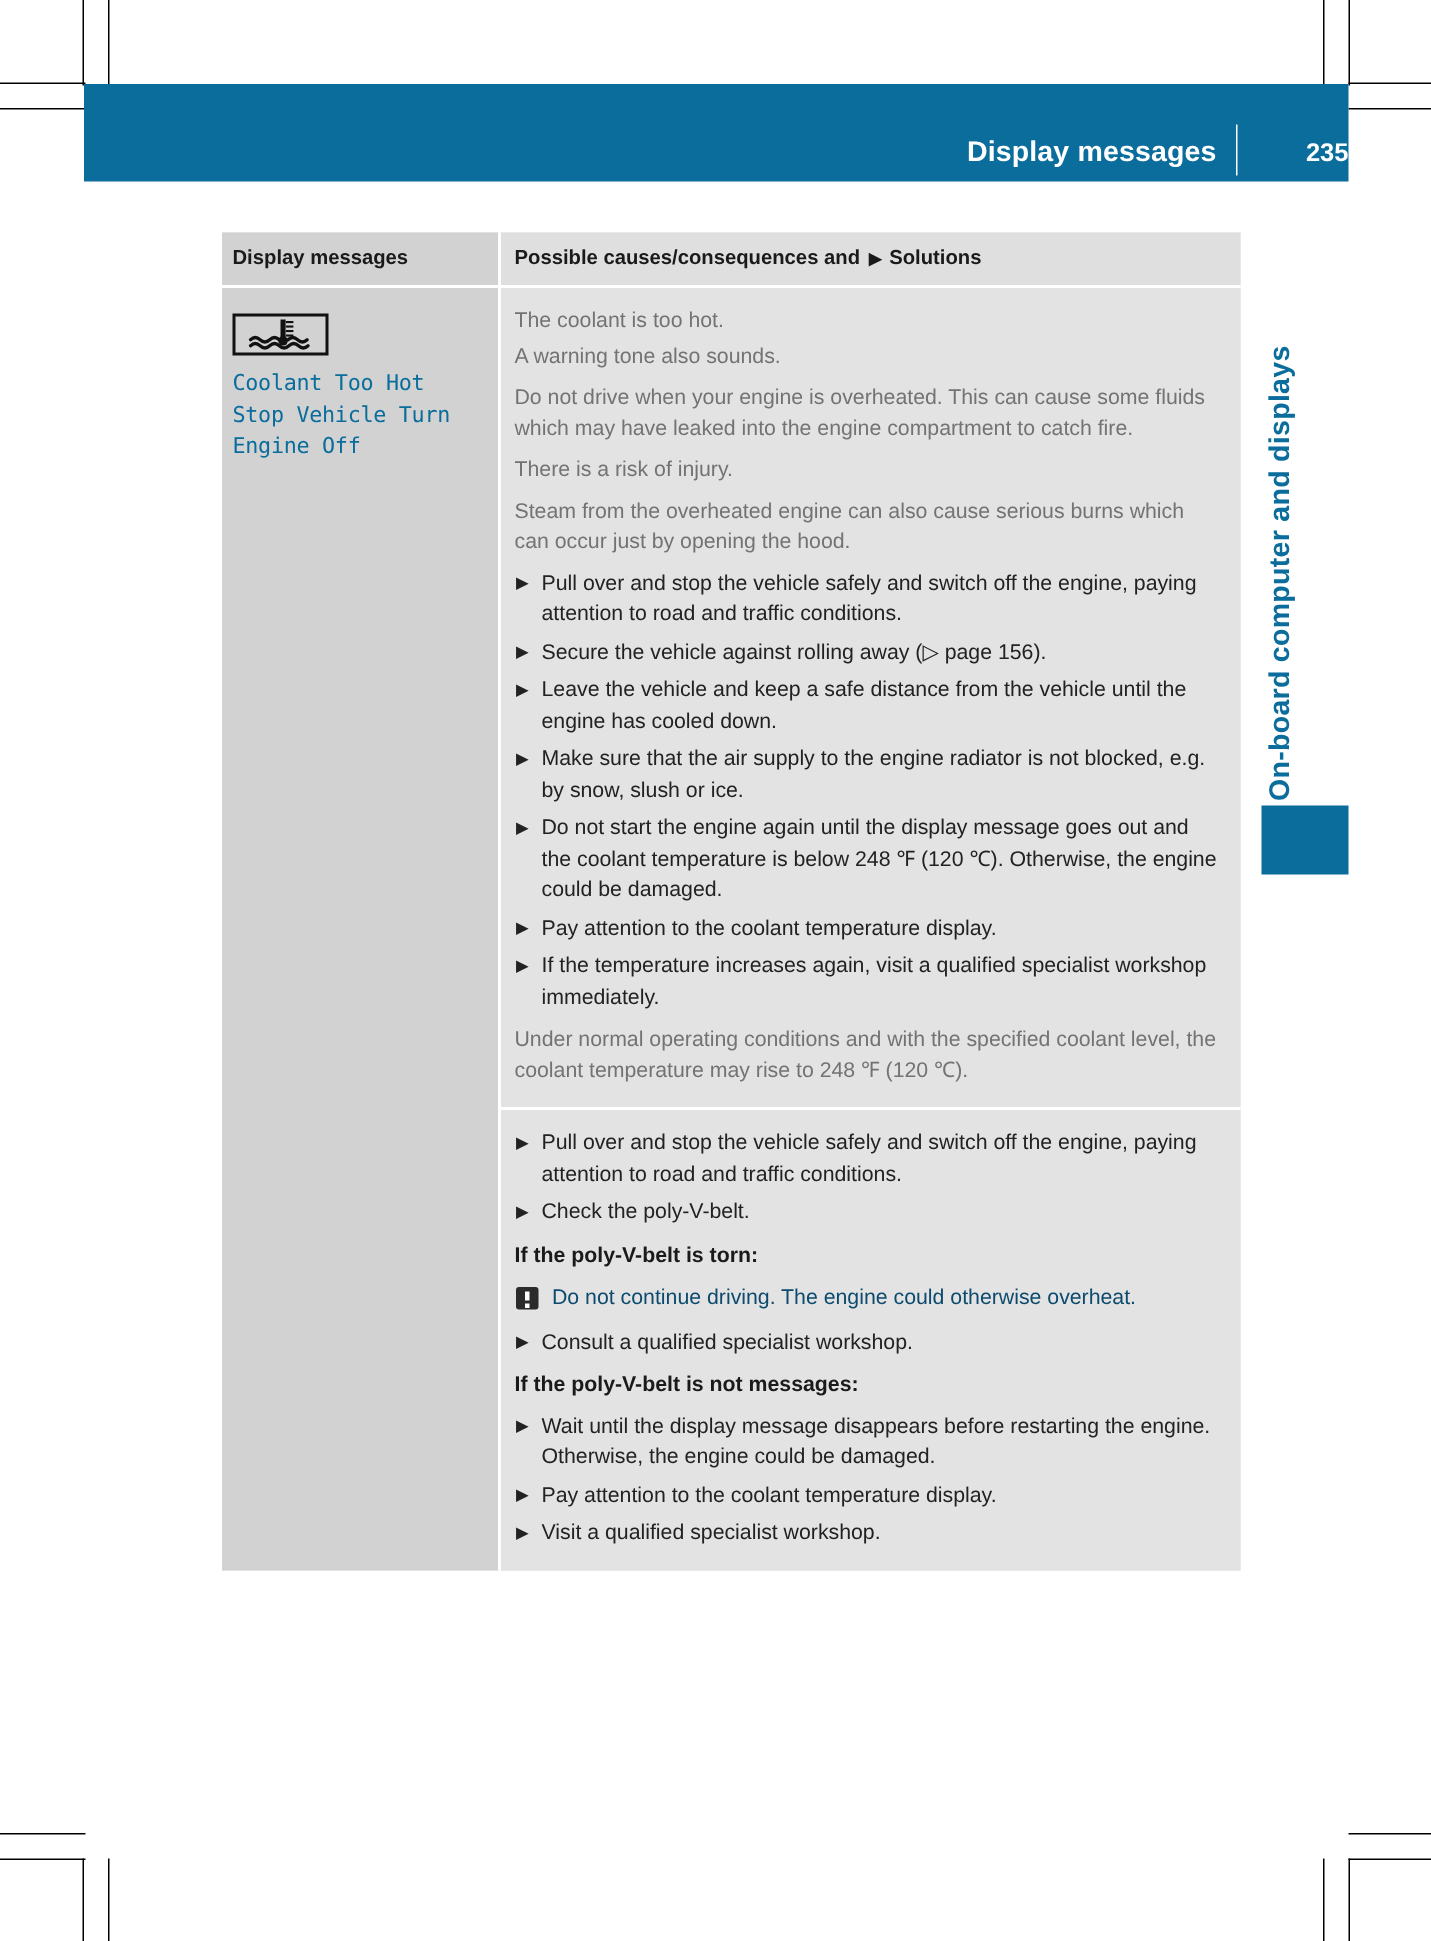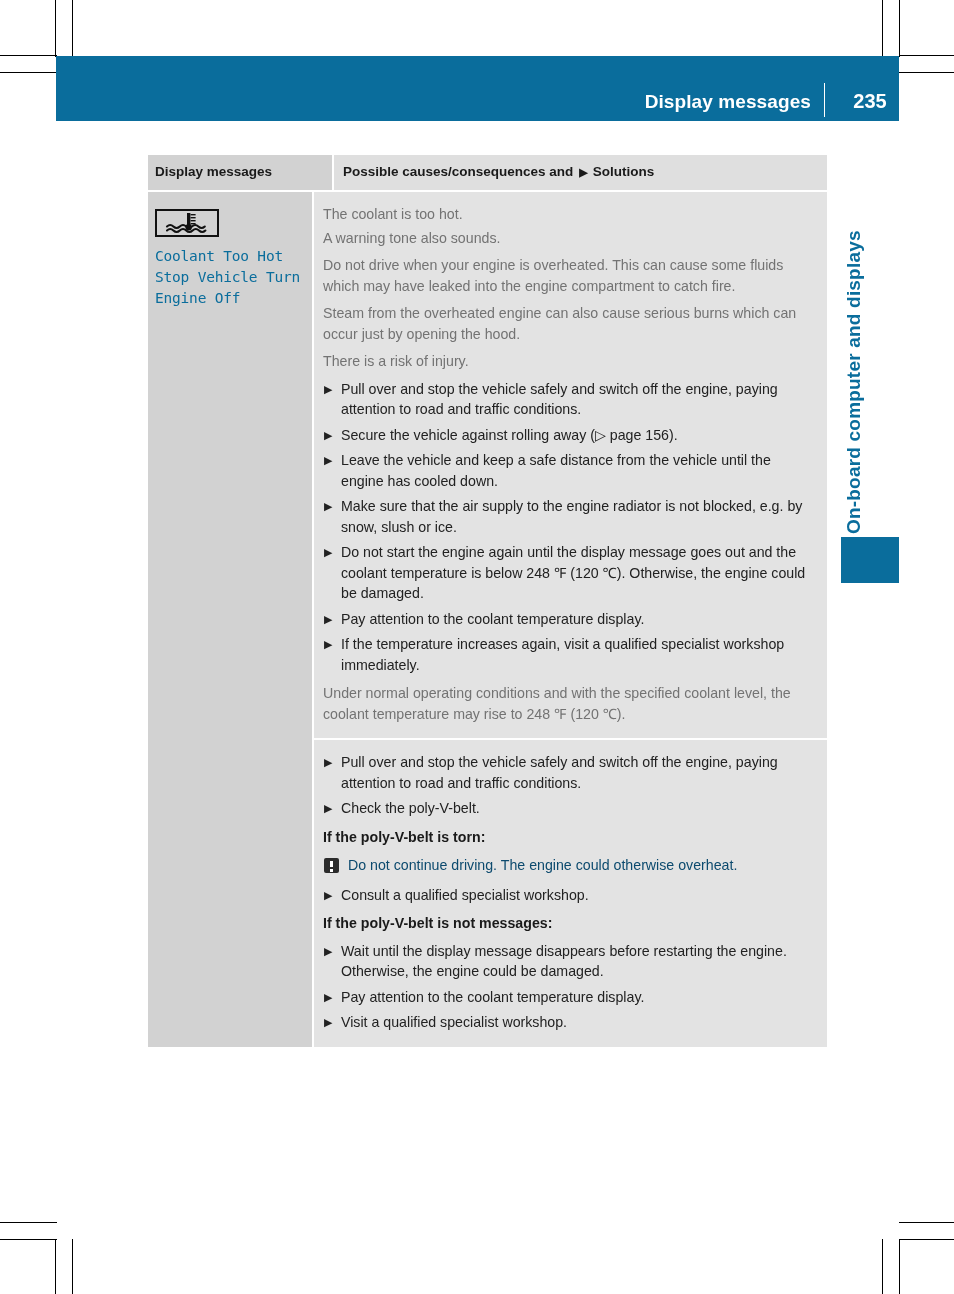--- a/index.html
+++ b/index.html
@@ -50,24 +50,24 @@
   .header-rule {
     position: absolute;
     right: 74px;
     bottom: 4px;
     width: 1px;
     height: 34px;
     background: #ffffff;
   }
   .header-page {
     color: #ffffff;
-    font-size: 20px;
+    font-size: 17px;
     font-weight: bold;
     width: 58px;
-    text-align: center;
+    text-align: right;
     padding-left: 16px;
   }
 
   
   .side-tab-text {
     position: absolute;
     left: 836px;
     top: 174px;
     width: 36px;
     height: 360px;
@@ -128,21 +128,21 @@
   }
   .head-rule {
     height: 2px;
     background: #ffffff;
   }
 
   .tbody {
     display: flex;
   }
   .col-left {
-    width: 164px;
+    width: 184px;
     background: #d2d2d2;
     box-sizing: border-box;
     padding: 17px 8px 12px 7px;
   }
   .col-sep {
     width: 2px;
     background: #ffffff;
   }
   .col-right {
     flex: 1;
@@ -338,22 +338,22 @@
     <div class="col-sep"></div>
 
     <div class="col-right">
 
       <div class="row">
         <p class="p p-tight">The coolant is too hot.</p>
         <p class="p">A warning tone also sounds.</p>
 
 
         <p class="p">Do not drive when your engine is overheated. This can cause some fluids which may have leaked into the engine compartment to catch fire.</p>
+        <p class="p">There is a risk of injury.</p>
         <p class="p">Steam from the overheated engine can also cause serious burns which can occur just by opening the hood.</p>
-        <p class="p">There is a risk of injury.</p>
 
         <ul class="steps">
           <li><span class="bullet">▶</span><span>Pull over and stop the vehicle safely and switch off the engine, paying attention to road and traffic conditions.</span></li>
           <li><span class="bullet">▶</span><span>Secure the vehicle against rolling away (▷ page 156).</span></li>
           <li><span class="bullet">▶</span><span>Leave the vehicle and keep a safe distance from the vehicle until the engine has cooled down.</span></li>
           <li><span class="bullet">▶</span><span>Make sure that the air supply to the engine radiator is not blocked, e.g. by snow, slush or ice.</span></li>
           <li><span class="bullet">▶</span><span>Do not start the engine again until the display message goes out and the coolant temperature is below 248 ℉ (120 ℃). Otherwise, the engine could be damaged.</span></li>
           <li><span class="bullet">▶</span><span>Pay attention to the coolant temperature display.</span></li>
           <li><span class="bullet">▶</span><span>If the temperature increases again, visit a qualified specialist workshop immediately.</span></li>
         </ul>

